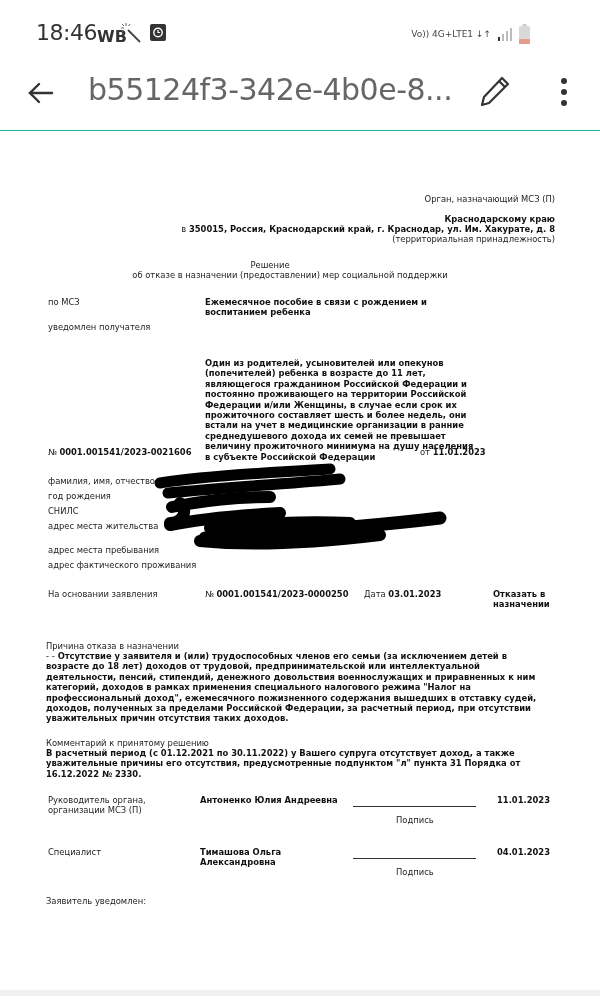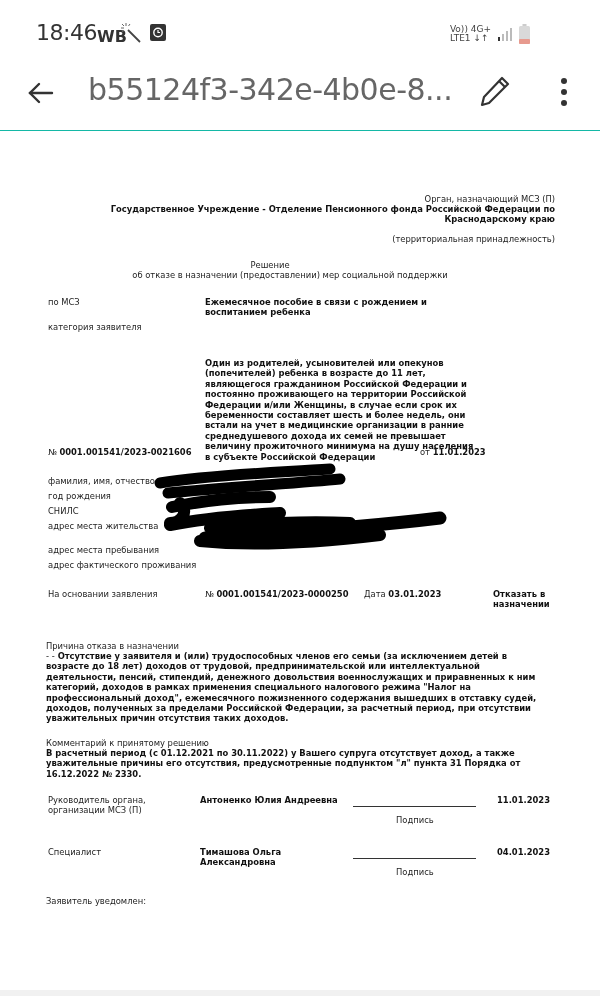--- a/index.html
+++ b/index.html
@@ -4,21 +4,21 @@
 <style>
   html, body { margin:0; padding:0; }
   body { width:600px; height:1005px; background:#ffffff; position:relative; overflow:hidden;
          font-family:"Liberation Sans", sans-serif; color:#111; }
   .status-bar { position:absolute; left:0; top:0; width:564px; height:66px; }
   .status-time { position:absolute; left:36px; top:20px; font-size:22px; color:#333; font-family:"DejaVu Sans", sans-serif; letter-spacing:-0.5px; }
   .status-wb { position:absolute; left:97px; top:27px; font-size:16px; font-weight:bold; color:#333; font-family:"DejaVu Sans", sans-serif; }
   .status-magic { position:absolute; left:120px; top:22px; width:22px; height:22px; }
   .status-clock { position:absolute; left:150px; top:24px; width:16px; height:17px; }
   .status-right { position:absolute; right:34px; top:22px; height:24px; display:flex; align-items:center; gap:6px; }
-  .net-col { display:flex; flex-direction:column; font-size:9px; line-height:9px; color:#444; font-family:"DejaVu Sans", sans-serif; }
+  .net-col { display:flex; flex-direction:row; font-size:9px; line-height:9px; color:#444; font-family:"DejaVu Sans", sans-serif; }
   .app-bar { position:absolute; left:0; top:66px; width:600px; height:64px; border-bottom:4px solid #14b8a6; box-shadow:0 1px 2px rgba(0,0,0,0.05); }
   .back-btn { position:absolute; left:24px; top:10px; width:34px; height:34px; }
   .doc-title { position:absolute; left:88px; top:6px; font-size:30px; color:#666; font-family:"DejaVu Sans", sans-serif; letter-spacing:-0.5px; white-space:nowrap; }
   .edit-btn { position:absolute; left:478px; top:7px; width:34px; height:36px; }
   .more-btn { position:absolute; left:556px; top:10px; width:16px; height:32px; }
 
   .doc { position:absolute; left:0; top:131px; width:600px; height:861px; background:#fff; font-family:"DejaVu Sans", sans-serif; font-size:8.4px; line-height:10.4px; color:#222; }
   .bottom-band { position:absolute; left:0; top:990px; width:600px; height:6px; background:#f1f1f1; }
   .abs { position:absolute; }
   .b { font-weight:bold; color:#111; }
@@ -86,41 +86,41 @@
         <circle cx="8" cy="5" r="3"></circle>
         <circle cx="8" cy="16" r="3"></circle>
         <circle cx="8" cy="27" r="3"></circle>
       </g>
   </svg>
 </div>
 
 <div class="doc">
 
   <div class="abs r" style="left:60px; width:495px; top:63px;">Орган, назначающий МСЗ (П)</div>
-  <div class="abs r b" style="left:60px; width:495px; top:73px;">Государственное Учреждение - Отделение Пенсионного фонда Российской Федерации по</div>
   <div class="abs r b" style="left:60px; width:495px; top:83px;">Краснодарскому краю</div>
+  <div class="abs r" style="left:60px; width:495px; top:93px;"><span>в</span> <span class="b">350015, Россия, Краснодарский край, г. Краснодар, ул. Им. Хакурате, д. 8</span></div>
   <div class="abs r" style="left:60px; width:495px; top:103px;">(территориальная принадлежность)</div>
 
   <div class="abs c" style="left:120px; width:300px; top:129px;">Решение</div>
   <div class="abs c" style="left:100px; width:380px; top:139px;">об отказе в назначении (предоставлении) мер социальной поддержки</div>
 
   <div class="abs" style="left:48px; top:166px;">по МСЗ</div>
   <div class="abs b" style="left:205px; top:166px;">
     <div>Ежемесячное пособие в связи с рождением и</div>
     <div>воспитанием ребенка</div>
   </div>
 
-  <div class="abs" style="left:48px; top:191px;">категория заявителя</div>
+  <div class="abs" style="left:48px; top:191px;">уведомлен получателя</div>
   <div class="abs b" style="left:205px; top:191px;margin-top:36px;">
     <div>Один из родителей, усыновителей или опекунов</div>
     <div>(попечителей) ребенка в возрасте до 11 лет,</div>
     <div>являющегося гражданином Российской Федерации и</div>
     <div>постоянно проживающего на территории Российской</div>
     <div>Федерации и/или Женщины, в случае если срок их</div>
-    <div>беременности составляет шесть и более недель, они</div>
+    <div>прожиточного составляет шесть и более недель, они</div>
     <div>встали на учет в медицинские организации в ранние</div>
     <div>среднедушевого дохода их семей не превышает</div>
     <div>величину прожиточного минимума на душу населения</div>
     <div>в субъекте Российской Федерации</div>
   </div>
 
   <div class="abs" style="left:48px; top:316px;"><span>№</span> <span class="b">0001.001541/2023-0021606</span></div>
   <div class="abs" style="left:420px; top:316px;"><span>от</span> <span class="b">11.01.2023</span></div>
 
   <div class="abs" style="left:48px; top:345px;">фамилия, имя, отчество</div>

